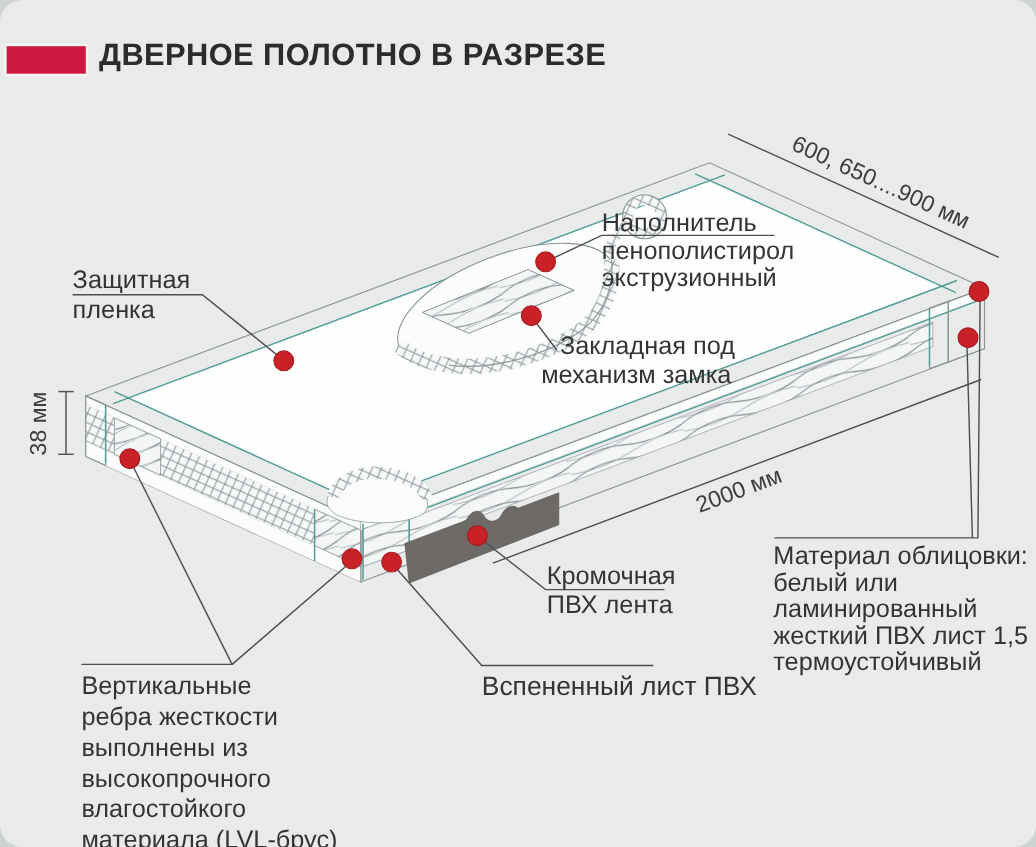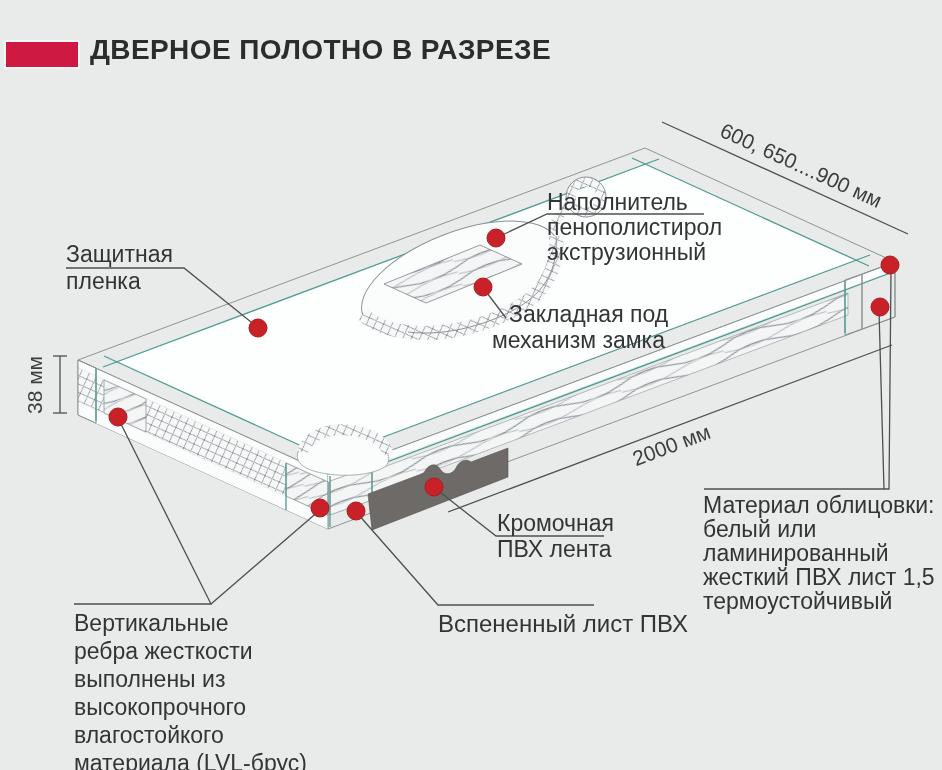--- a/index.html
+++ b/index.html
@@ -1,19 +1,20 @@
 <!DOCTYPE html>
 <html><head>
 <meta charset="utf-8">
 <style>
   html,body{margin:0;padding:0;background:#cfd2d2;}
   .stage{
     position:relative;width:942px;height:770px;overflow:hidden;
     background:#e9ebea;
     font-family:"Liberation Sans",sans-serif;
+    border-radius:20px;
   }
   .accent-bar{
     position:absolute;left:6px;top:42px;width:72px;height:25px;
     background:#ce1a42;box-shadow:0 0 0 2px #f4f5f5;
   }
   .page-title{
     position:absolute;left:90px;top:34px;margin:0;
     font-size:28px;font-weight:bold;letter-spacing:.4px;color:#2b2c2d;
     white-space:nowrap;
   }

